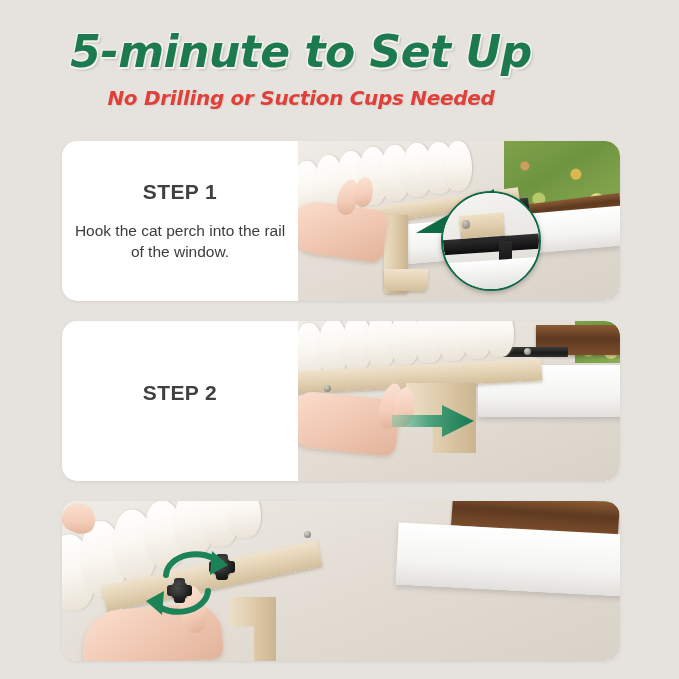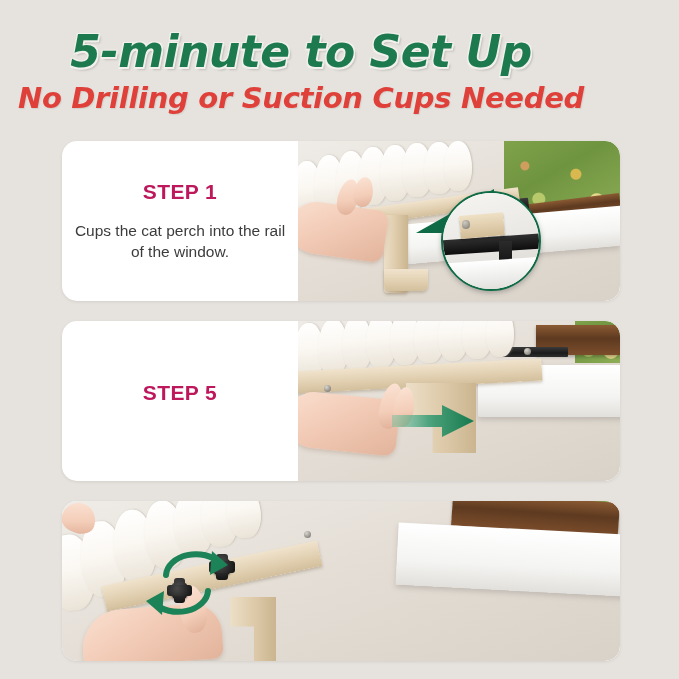--- a/index.html
+++ b/index.html
@@ -36,21 +36,21 @@
        1.5px 1.5px 0 #f2f0ec,
       -1.2px -1.2px 0 #f2f0ec,
        1.5px -1.2px 0 #f2f0ec,
       -1.2px 1.5px 0 #f2f0ec,
        2.5px 2.5px 2px rgba(150,148,142,0.45);
     font-family: "DejaVu Sans", sans-serif;
   }
   .subtitle {
     margin: 0;
     padding-top: 6px;
-    font-size: 29px;
+    font-size: 20px;
     line-height: 30px;
     font-weight: bold;
     font-style: italic;
     letter-spacing: -0.3px;
     color: #e0403a;
     font-family: "DejaVu Sans", sans-serif;
     text-shadow: 1px 1px 1px rgba(160,150,148,0.25);
   }
 
   
@@ -75,21 +75,21 @@
     padding: 0 8px;
     box-sizing: border-box;
     display: flex;
     flex-direction: column;
     align-items: center;
     justify-content: center;
   }
   .step-label {
     font-size: 21px;
     font-weight: bold;
-    color: #be185d;
+    color: #404040;
     letter-spacing: 0.4px;
     margin-bottom: 16px;
     font-family: "Liberation Sans", sans-serif;
   }
   .step-desc {
     font-size: 15.5px;
     line-height: 21px;
     color: #3c3c3c;
     text-align: center;
     font-family: "Liberation Sans", sans-serif;
@@ -214,21 +214,21 @@
 <body>
 
 <div class="header">
   <h1 class="title">5-minute to Set Up</h1>
   <h2 class="subtitle">No Drilling or Suction Cups Needed</h2>
 </div>
 
 <div class="card" id="card-1">
   <div class="card-text">
     <div class="step-label">STEP 1</div>
-    <div class="step-desc">Cups the cat perch into the rail of the window.</div>
+    <div class="step-desc">Hook the cat perch into the rail of the window.</div>
   </div>
   <div class="card-photo">
     <div class="scene">
       <div class="wall"></div>
       <div class="outside" style="right:0;top:0;width:36%;height:52%;"></div>
       <div class="woodframe" style="right:0;top:52px;width:40%;height:17px;transform:rotate(-7deg);transform-origin:right center;"></div>
       <div class="sill" style="left:34%;top:74px;width:66%;height:40px;transform:skewY(-5deg);"></div>
       <div class="rail" style="left:52%;top:60px;width:20%;height:16px;transform:rotate(-6deg);"></div>
       <div class="cushion" style="left:-6px;top:4px;width:210px;height:72px;">
         <div class="roll" style="left:0px;  top:16px; width:30px;height:58px;"></div>
@@ -255,21 +255,21 @@
         <div style="position:absolute;left:20%;top:28%;width:8%;height:9%;border-radius:50%;background:radial-gradient(circle at 35% 30%,#cfcac0,#7d786f);"></div>
         <div style="position:absolute;left:58%;top:50%;width:14%;height:34%;background:linear-gradient(180deg,#2b2b2b,#0a0a0a);border-radius:0 0 5px 5px;"></div>
         <div style="position:absolute;left:-10%;top:70%;width:130%;height:40%;background:linear-gradient(180deg,#ffffff 0%,#ececea 50%,#d8d6d2 100%);transform:rotate(-4deg);"></div>
       </div>
     </div>
   </div>
 </div>
 
 <div class="card" id="card-2">
   <div class="card-text">
-    <div class="step-label">STEP 5</div>
+    <div class="step-label">STEP 2</div>
   </div>
   <div class="card-photo">
     <div class="scene">
       <div class="wall"></div>
       <div class="outside" style="right:0;top:0;width:14%;height:26%;"></div>
       <div class="woodframe" style="right:0;top:4px;width:26%;height:30px;"></div>
       <div class="rail" style="right:16%;top:26px;width:22%;height:10px;"></div>
       <div class="sill" style="left:56%;top:44px;width:46%;height:52px;border-radius:2px;"></div>
       <div class="cushion" style="left:-4px;top:-10px;width:246px;height:62px;">
         <div class="roll" style="left:0px;  top:12px;width:30px;height:56px;"></div>

